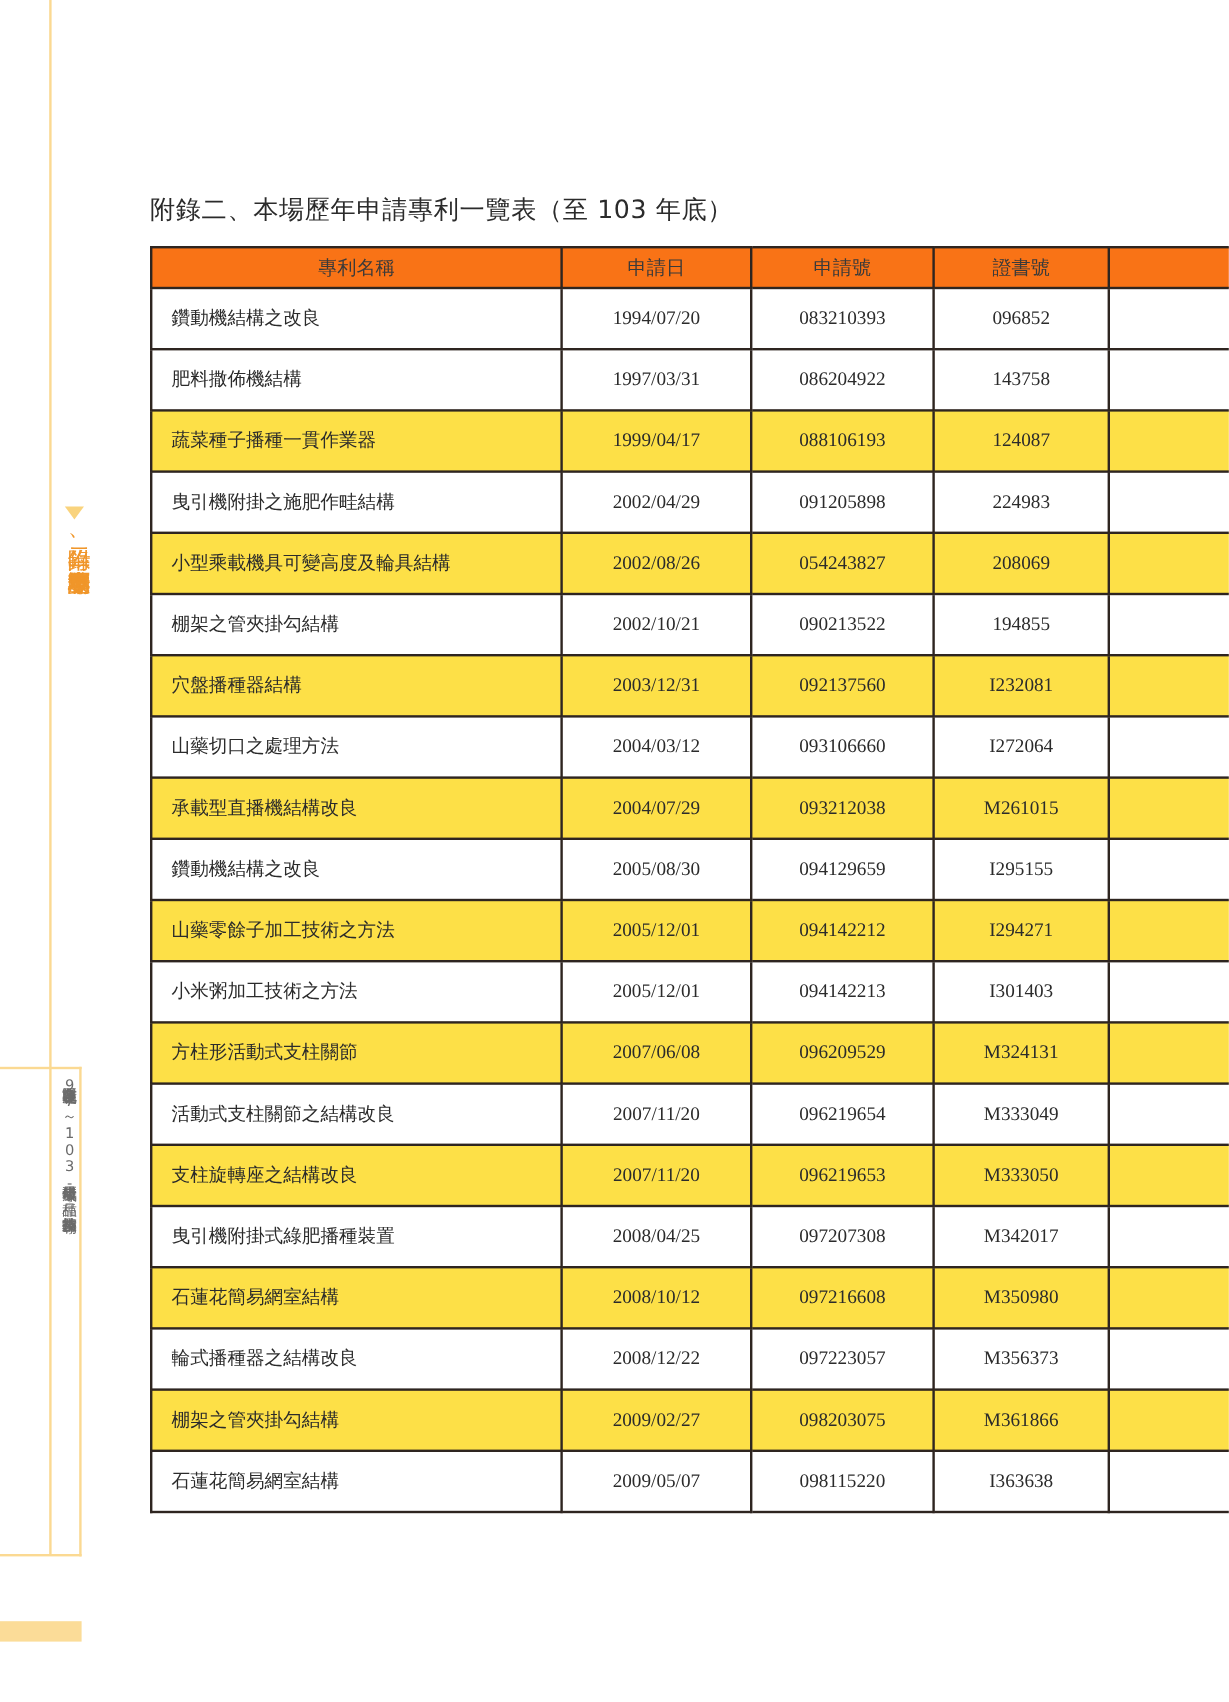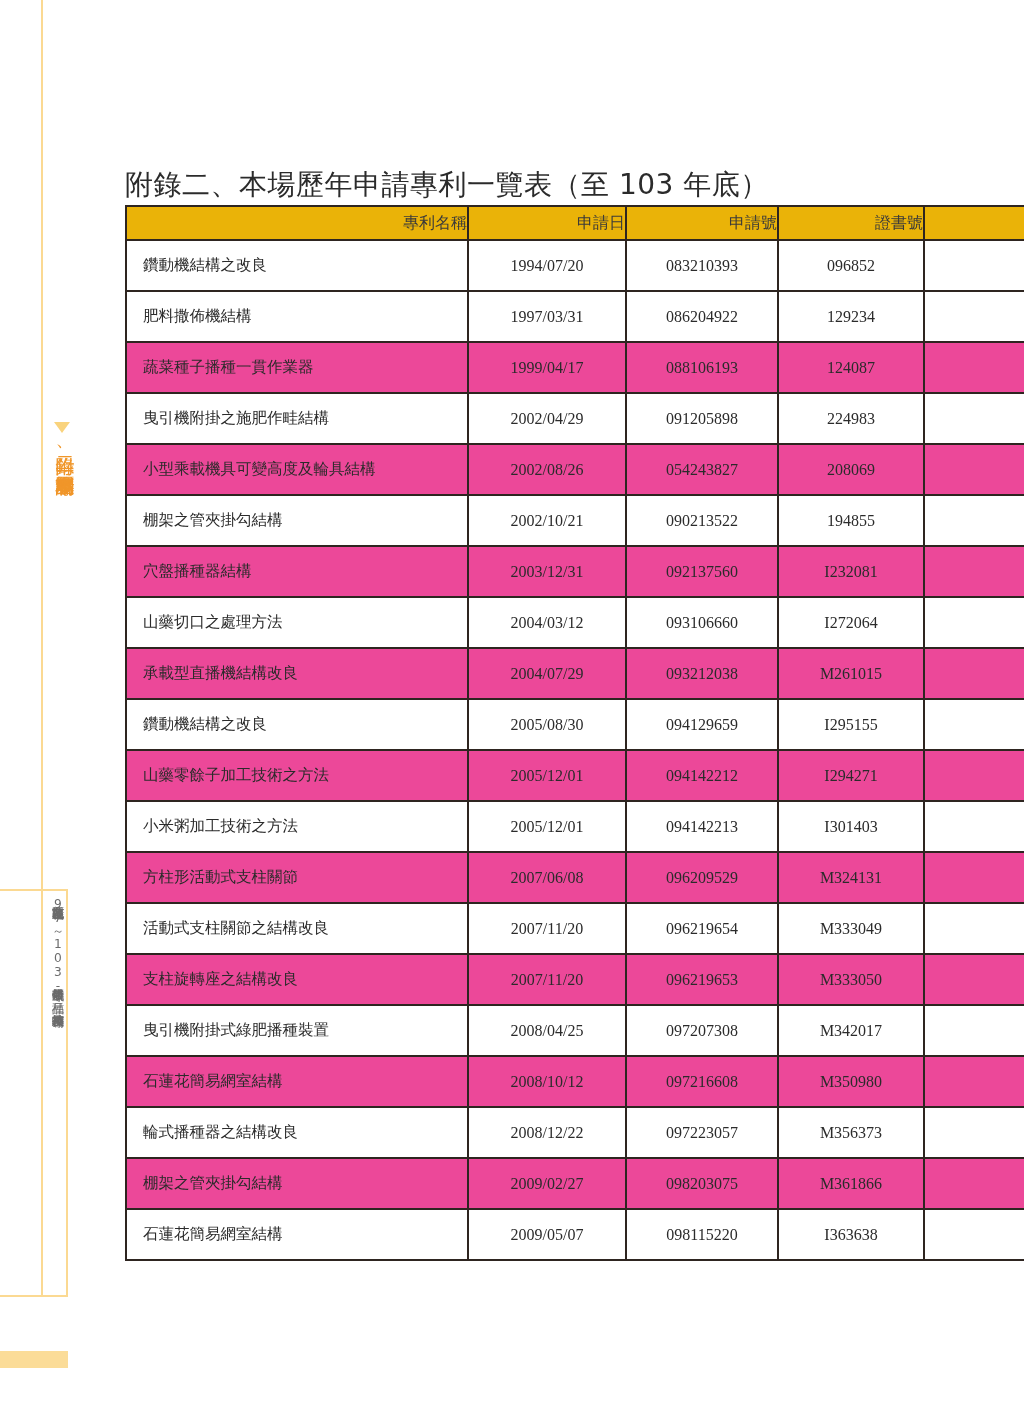--- a/index.html
+++ b/index.html
@@ -37,41 +37,40 @@
   .page-number {
     position: absolute; left: 20px; top: 1350px; width: 46px; text-align: right;
     font-size: 16px; color: #222; font-family: "Liberation Sans", sans-serif;
   }
   .page-bar {
     position: absolute; left: 0; top: 1351px; width: 68px; height: 17px;
     background: #fbdc98;
   }
   .page-title {
     position: absolute; left: 125px; top: 147px;
-    font-size: 28px; color: #2b2b2b; letter-spacing: 0.5px;
+    font-size: 21px; color: #2b2b2b; letter-spacing: 0.5px;
     font-family: "DejaVu Sans", sans-serif; font-weight: normal;
   }
   table.patents {
     position: absolute; left: 125px; top: 205px;
     border-collapse: collapse; table-layout: fixed;
     width: 920px;
     border: 2px solid #2e2520;
   }
   table.patents th, table.patents td {
     border: 2px solid #2e2520; padding: 0; height: 49px;
     font-size: 15px; color: #2b2b2b; font-weight: normal;
   }
   table.patents th {
-    background: #eab308; height: 32px; font-size: 16px; color: #3a3a3a;
+    background: #f97316; height: 32px; font-size: 16px; color: #3a3a3a;
     font-family: "DejaVu Sans", sans-serif;
-    text-align: right;
   }
   table.patents td.name { text-align: left; padding-left: 16px; font-family: "DejaVu Sans", sans-serif; font-size: 15.5px; }
   table.patents td.c { text-align: center; font-family: "Liberation Serif", serif; font-size: 16px; }
-  table.patents tr.shaded td { background: #ec4899; margin-top: 11px; }
+  table.patents tr.shaded td { background: #fde047; margin-top: 11px; }
   col.c1 { width: 342px; } col.c2 { width: 158px; } col.c3 { width: 152px; } col.c4 { width: 146px; } col.c5 { width: 122px; }
 </style>
 </head>
 <body>
 
 <div class="margin-line"></div>
 <div class="chapter-arrow"></div>
 <div class="chapter-label">附錄二、本場歷年申請專利一覽表</div>
 <div class="book-box"></div>
 <div class="book-title">花蓮區農業改良場97～103年研發成果專輯-品種、專利及技術移轉</div>
@@ -102,21 +101,21 @@
         <td class="name">鑽動機結構之改良</td>
         <td class="c">1994/07/20</td>
         <td class="c">083210393</td>
         <td class="c">096852</td>
         <td class="c"></td>
       </tr>
       <tr>
         <td class="name">肥料撒佈機結構</td>
         <td class="c">1997/03/31</td>
         <td class="c">086204922</td>
-        <td class="c">129234</td>
+        <td class="c">143758</td>
         <td class="c"></td>
       </tr>
       <tr class="shaded">
         <td class="name">蔬菜種子播種一貫作業器</td>
         <td class="c">1999/04/17</td>
         <td class="c">088106193</td>
         <td class="c">124087</td>
         <td class="c"></td>
       </tr>
       <tr>

